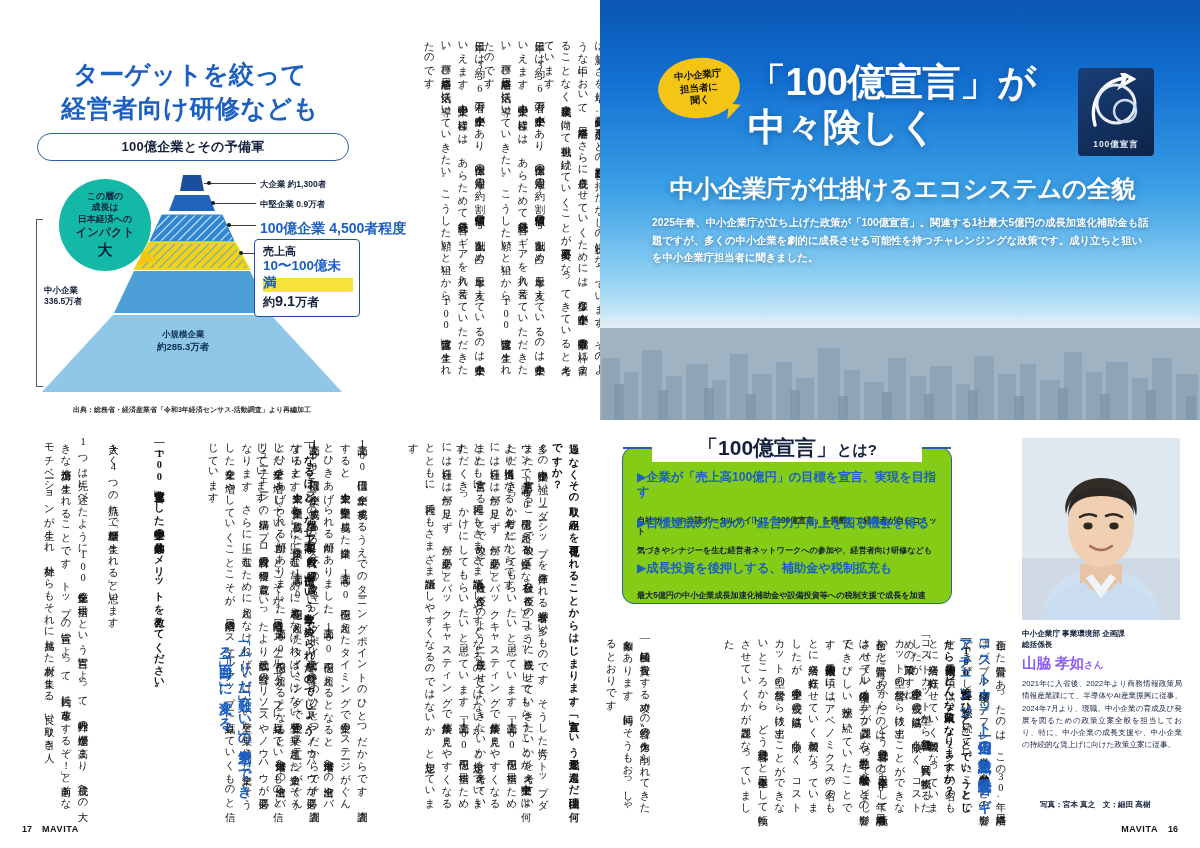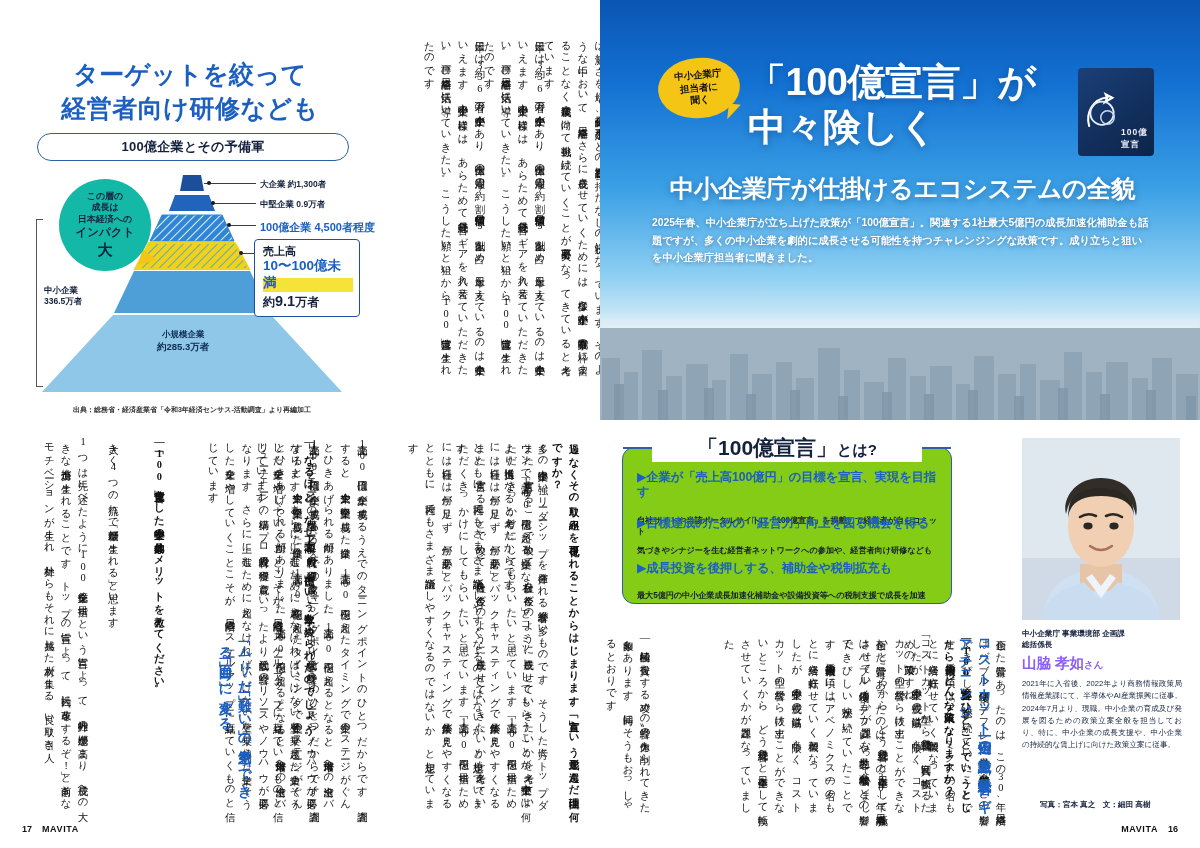--- a/index.html
+++ b/index.html
@@ -46,21 +46,21 @@
     border-left: 17px solid #f5c516; border-top: 7px solid transparent; border-bottom: 9px solid transparent;
     transform: rotate(14deg);
   }
 
   .leader { position: absolute; background: #3d3d3d; height: 1px; z-index: 4; }
   .dot { position: absolute; width: 4px; height: 4px; border-radius: 50%; background: #1a1a1a; z-index: 5; }
 
   .lbl { position: absolute; font-weight: bold; color: #14213d; z-index: 5; white-space: nowrap; }
   .lbl-dai   { left: 238px; top: 12px;  font-size: 8.5px; }
   .lbl-chu   { left: 238px; top: 32px;  font-size: 8.5px; }
-  .lbl-100   { left: 238px; top: 53px;  font-size: 11px; color: #1b5fc1; }
+  .lbl-100   { left: 238px; top: 53px;  font-size: 14px; color: #1b5fc1; }
   .lbl-sho   { left: 135px; top: 162px; font-size: 8.5px; text-align: center; color: #0d2d52; }
   .lbl-chusho{ left: 22px;  top: 118px; font-size: 8.5px; line-height: 1.35; }
 
   .callout-box {
     position: absolute; left: 232px; top: 72px; width: 106px; padding: 5px 6px 6px 8px;
     background: #ffffff; border: 1.8px solid #1f4f9e; border-radius: 4px; z-index: 7;
   }
   .callout-box .c1 { font-size: 11px; font-weight: bold; color: #14213d; line-height: 1.2; }
   .callout-box .c2 {
     font-size: 13.5px; font-weight: bold; color: #1b5fc1; line-height: 1.25;
@@ -145,21 +145,21 @@
   }
   .hero-lede {
     position: absolute; left: 52px; top: 214px; width: 500px; z-index: 4;
     color: #fff; font-size: 10.3px; line-height: 1.72; font-weight: bold;
     text-shadow: 0 1px 4px rgba(0,40,90,.45);
   }
 
   .logo-box {
     position: absolute; left: 478px; top: 68px; width: 76px; height: 88px; z-index: 5;
     background: linear-gradient(145deg,#1b3f78 0%, #12305e 55%, #0d2448 100%);
-    border-radius: 4px; padding: 5px; display: flex; flex-direction: row; align-items: center;
+    border-radius: 4px; padding: 5px; display: flex; flex-direction: column; align-items: center;
   }
   .logo-box .logo-caption {
     margin-top: auto; color: #e9eef7; font-size: 8.5px; font-weight: bold; letter-spacing: 1px;
   }
 
   .def-card {
     position: absolute; left: 22px; top: 447px; width: 330px; height: 157px;
     border: 1.6px solid #2c5fa8; border-radius: 12px; background: #84cc16;
   }
   .def-title {

